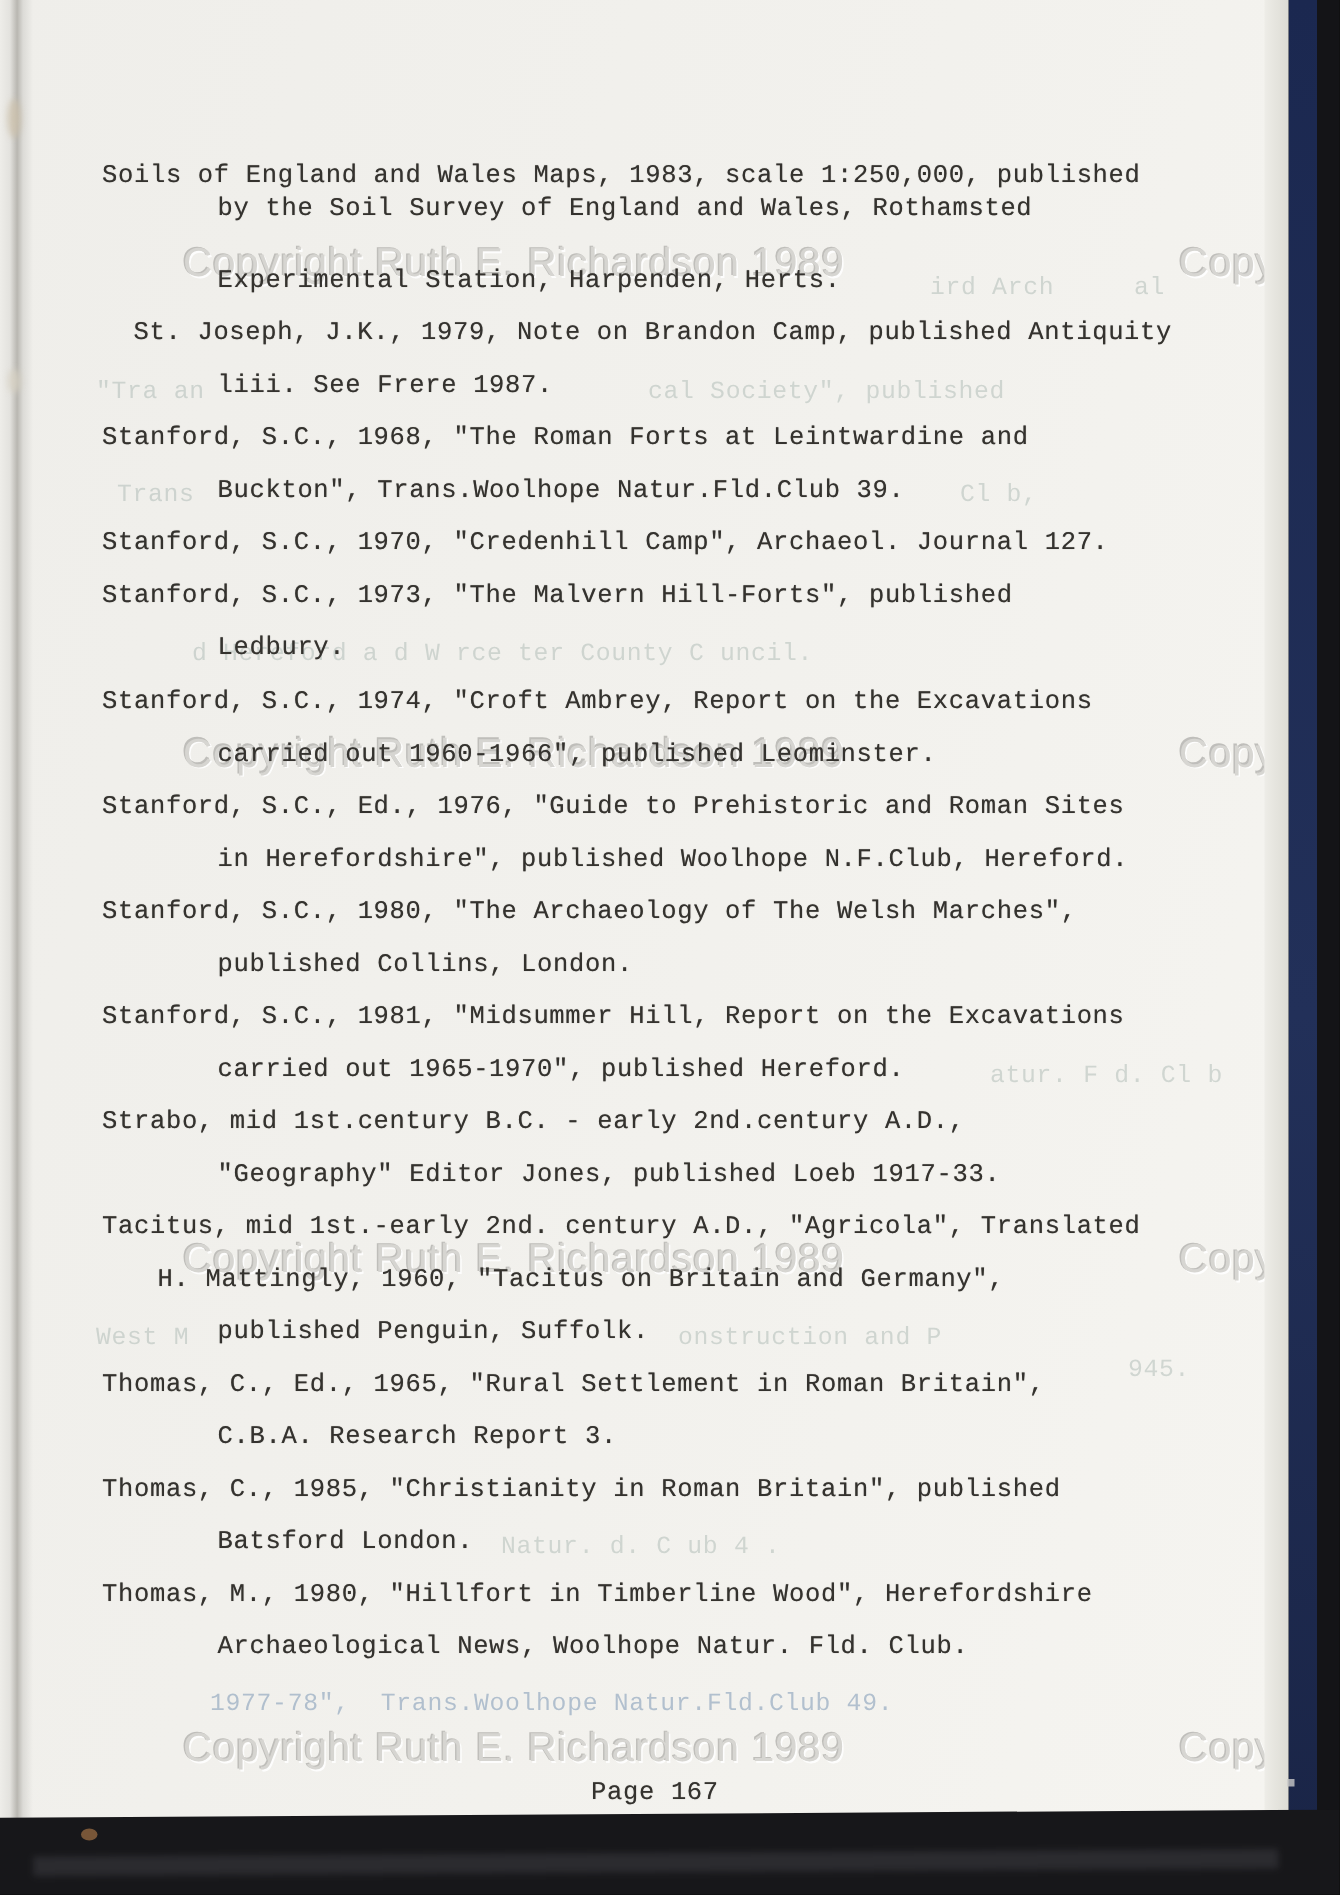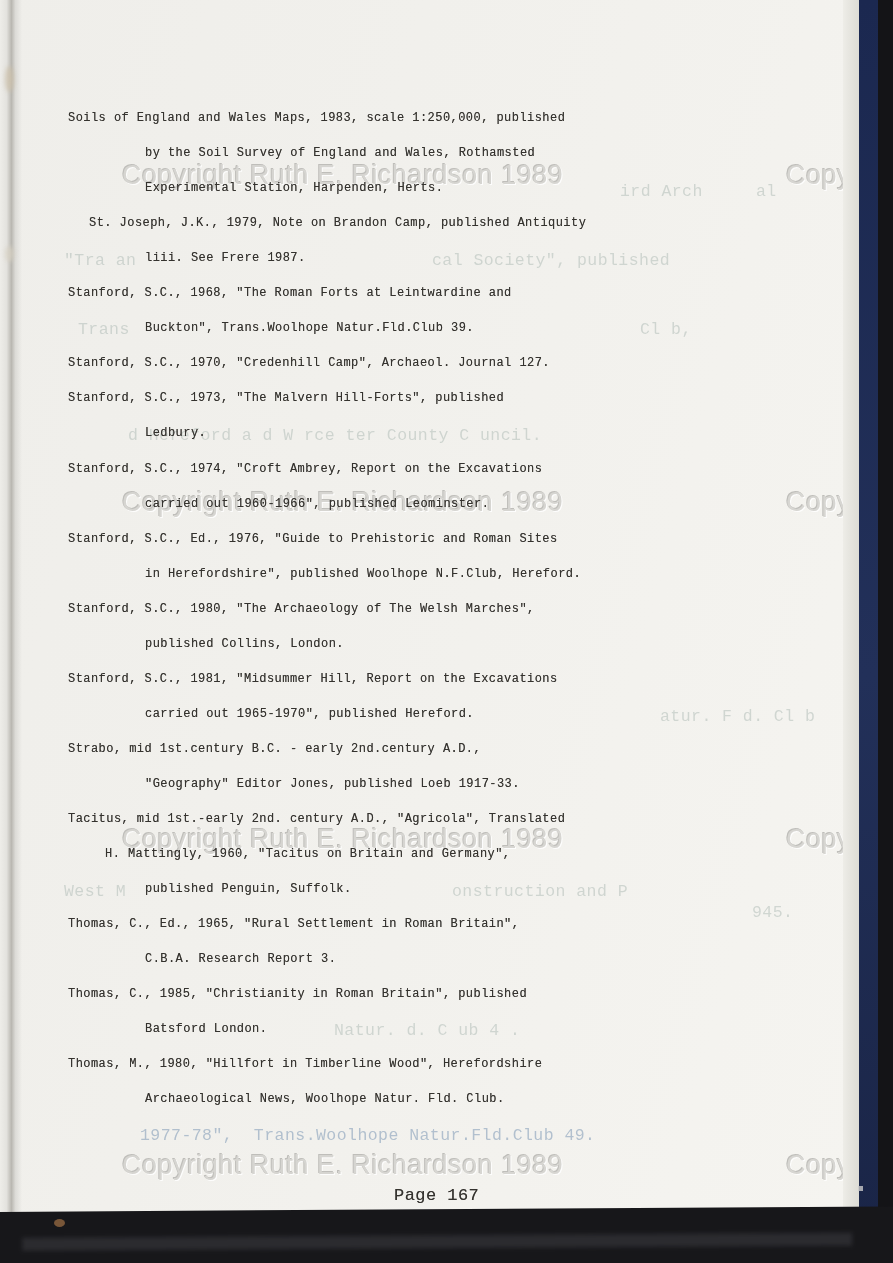--- a/index.html
+++ b/index.html
@@ -13,21 +13,21 @@
               background:linear-gradient(90deg,#efeee9 0%,#e7e6e0 40%,#dddcd5 100%);}
   
   .paper{position:absolute;left:0;top:0;width:843px;height:1219px;overflow:hidden;
          background:linear-gradient(105deg,#efeeea 0%,#f2f1ed 55%,#f5f4f0 100%);}
   .paper-left-edge{position:absolute;left:0;top:0;width:22px;height:100%;
          background:linear-gradient(90deg,#eeEDe9 0%,#e3e2de 30%,#b9b7b1 52%,#dcdbd7 70%,rgba(242,241,236,0) 100%);}
   .smudge{position:absolute;border-radius:50%;filter:blur(2px);}
   .smudge-a{left:5px;top:66px;width:9px;height:26px;background:#cdc1ab;opacity:.75;}
   .smudge-b{left:5px;top:246px;width:9px;height:16px;background:#d8d2c3;opacity:.7;}
   
-  .tline{position:absolute;font-size:12px;letter-spacing:.45px;line-height:20px;
+  .tline{position:absolute;font-size:17px;letter-spacing:.45px;line-height:20px;
          color:#34322e;white-space:pre;text-shadow:0 0 .5px rgba(40,38,34,.55);}
   .page-number{position:absolute;left:394px;top:1186px;font-size:17px;letter-spacing:.45px;
          color:#34322e;white-space:pre;text-shadow:0 0 .5px rgba(40,38,34,.55);}
   
   .wm{position:absolute;font-family:Liberation Sans, sans-serif;font-size:27px;
       letter-spacing:.5px;color:#d4d3cf;white-space:pre;
       text-shadow:-1px -1px 0 #bab9b5,1px 1px 0 #ffffff;opacity:.9;text-align:center;}
   
   .ghost{position:absolute;font-size:16.5px;letter-spacing:.45px;color:#97a8a2;
          opacity:.38;white-space:pre;filter:blur(.4px);}
@@ -75,21 +75,21 @@
         <div class="ghost" style="left: 128px; top: 426px;">d Hereford a d W rce ter County C uncil.</div>
         <div class="ghost" style="left: 660px; top: 707px;">atur. F d. Cl b</div>
         <div class="ghost" style="left: 64px; top: 882px;">West M</div>
         <div class="ghost" style="left: 452px; top: 882px;">onstruction and P</div>
         <div class="ghost" style="left: 752px; top: 882px; margin-top: 21px;">945.</div>
         <div class="ghost" style="left: 334px; top: 1021px;">Natur. d. C ub 4 .</div>
         <div class="ghost blue" style="left: 140px; top: 1126px;">1977-78",  Trans.Woolhope Natur.Fld.Club 49.</div>
       </div>
     <div id="text-layer">
         <div class="tline" style="left: 68px; top: 108px;">Soils of England and Wales Maps, 1983, scale 1:250,000, published</div>
-        <div class="tline" style="left: 145px; top: 143px;">by the Soil Survey of England and Wales, Rothamsted</div>
+        <div class="tline" style="left: 145px; top: 130px;">by the Soil Survey of England and Wales, Rothamsted</div>
         <div class="tline" style="left: 145px; top: 178px;">Experimental Station, Harpenden, Herts.</div>
         <div class="tline" style="left: 68px; top: 213px; margin-left: 21px;">St. Joseph, J.K., 1979, Note on Brandon Camp, published Antiquity</div>
         <div class="tline" style="left: 145px; top: 248px;">liii. See Frere 1987.</div>
         <div class="tline" style="left: 68px; top: 283px;">Stanford, S.C., 1968, "The Roman Forts at Leintwardine and</div>
         <div class="tline" style="left: 145px; top: 318px;">Buckton", Trans.Woolhope Natur.Fld.Club 39.</div>
         <div class="tline" style="left: 68px; top: 353px;">Stanford, S.C., 1970, "Credenhill Camp", Archaeol. Journal 127.</div>
         <div class="tline" style="left: 68px; top: 388px;">Stanford, S.C., 1973, "The Malvern Hill-Forts", published</div>
         <div class="tline" style="left: 145px; top: 423px;">Ledbury.</div>
         <div class="tline" style="left: 68px; top: 459px;">Stanford, S.C., 1974, "Croft Ambrey, Report on the Excavations</div>
         <div class="tline" style="left: 145px; top: 494px;">carried out 1960-1966", published Leominster.</div>

